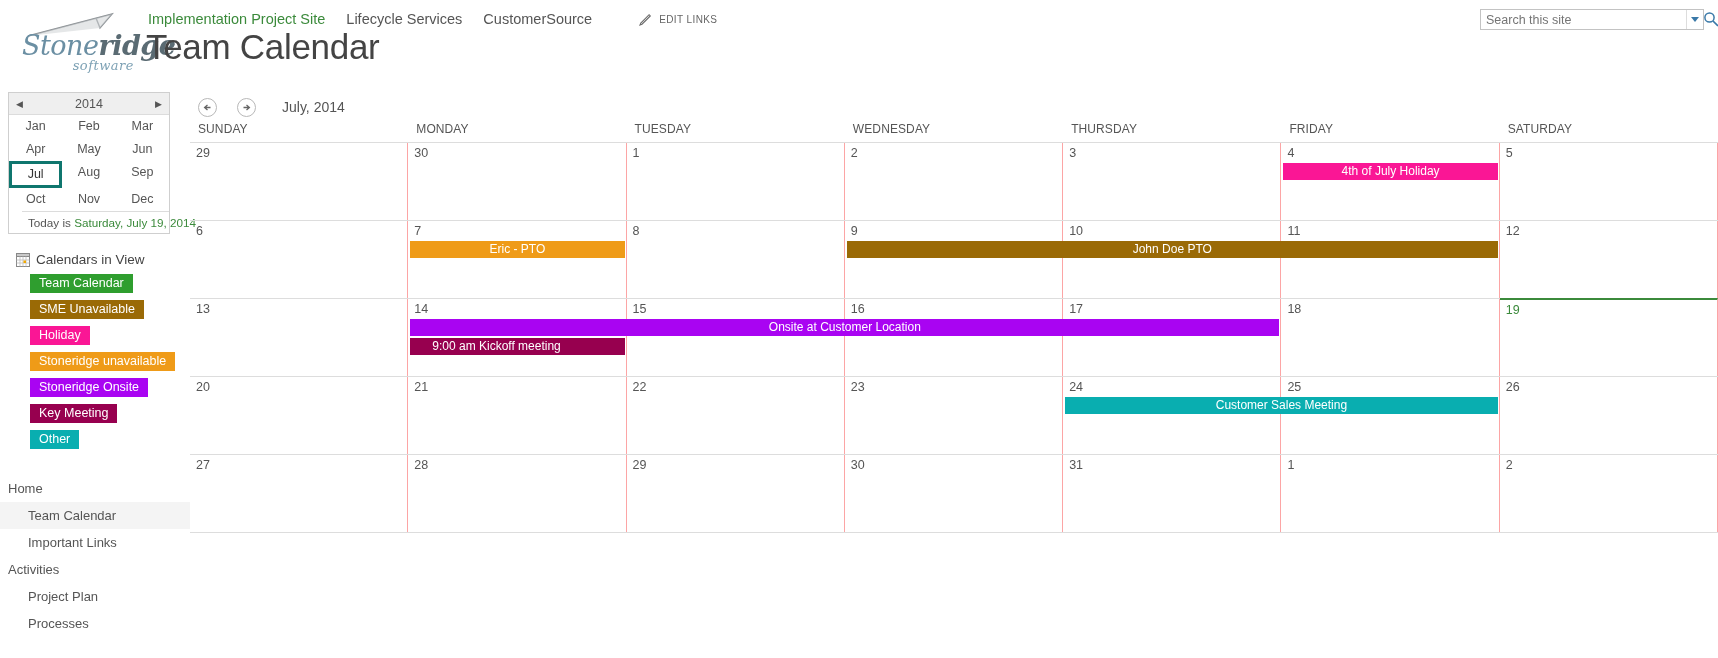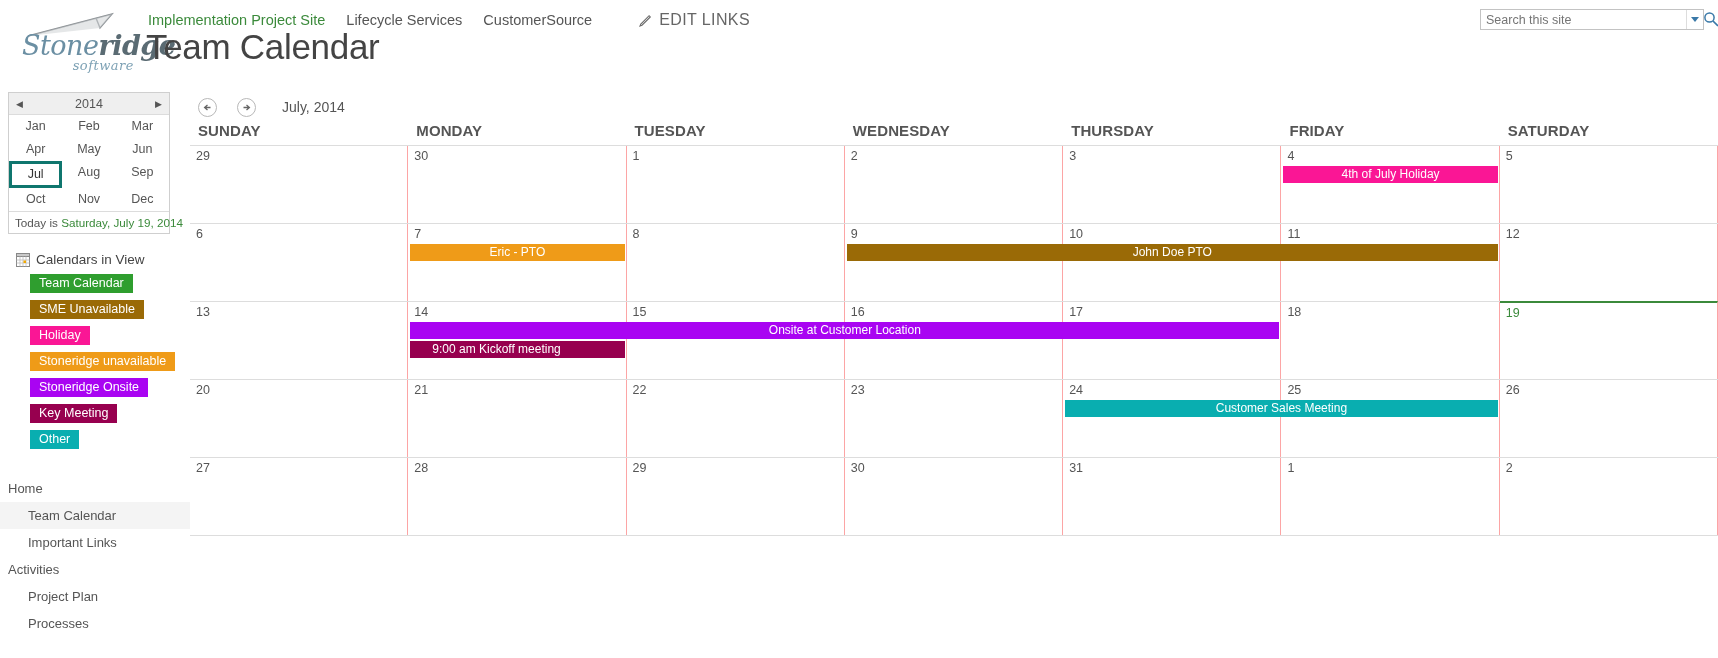--- a/index.html
+++ b/index.html
@@ -36,21 +36,21 @@
   .topnav {
     position: absolute; left: 148px; top: 11px;
     display: flex; align-items: center; gap: 0;
   }
   .topnav a {
     font-size: 14.5px; color: #555; text-decoration: none;
     padding: 0 21px 0 0; white-space: nowrap;
   }
   .topnav a.active { color: #3b8a3b; }
   .topnav .editlinks {
-    font-size: 16px; color: #666; letter-spacing: 0.4px;
+    font-size: 10px; color: #666; letter-spacing: 0.4px;
     display: flex; align-items: center; gap: 7px; margin-left: 26px;
   }
   .pencil-icon { display: inline-block; }
 
   .page-title {
     position: absolute; left: 146px; top: 27px;
     font-size: 35px; font-weight: 300; color: #444;
     font-family: "Liberation Sans", sans-serif;
     letter-spacing: -0.3px;
   }
@@ -92,21 +92,21 @@
 
   .months { display: grid; grid-template-columns: repeat(3, 1fr); }
   .months div {
     text-align: center; font-size: 12.5px; color: #555;
     padding: 3px 0 4px; border: 1px solid transparent;
   }
   .months div.sel { border: 3px solid #0f766e; color: #333; }
 
   .todayline {
     border-top: 1px solid #dcdcdc; font-size: 11.7px;
-    color: #555; padding: 4px 5px 4px 6px; white-space: nowrap;
+    color: #555; padding: 4px 5px 4px 6px; white-space: nowrap; margin-left: 13px;
   }
   .todayline .d { color: #3b8a3b; }
 
   .civ-head {
     margin: 18px 0 6px 16px; font-size: 13.5px; color: #444;
     display: flex; align-items: center; gap: 6px;
   }
   .legend { margin-left: 30px; }
   .legend .chip {
     display: inline-block; color: #fff; font-size: 12.5px;
@@ -129,22 +129,22 @@
   }
   .circbtn {
     width: 19px; height: 19px; border-radius: 50%;
     border: 1px solid #b8b8b8; background: #fff;
     display: flex; align-items: center; justify-content: center;
   }
   .calhead .label { font-size: 14px; color: #555; margin-left: 6px; }
 
   .dowrow { display: flex; border-bottom: 1px solid #ddd; }
   .dowrow div {
-    flex: 1; font-size: 15px; color: #555;
-    padding: 0 0 6px 8px; letter-spacing: 0.1px; font-weight: bold;
+    flex: 1; font-size: 12px; color: #555;
+    padding: 0 0 6px 8px; letter-spacing: 0.1px;
   }
 
   .week {
     position: relative; display: flex; height: 78px;
     border-bottom: 1px solid #ddd;
   }
   .week .day {
     flex: 1; border-right: 1px solid #fca5a5; position: relative;
   }
   .week .day:last-child { border-right: 0; }

